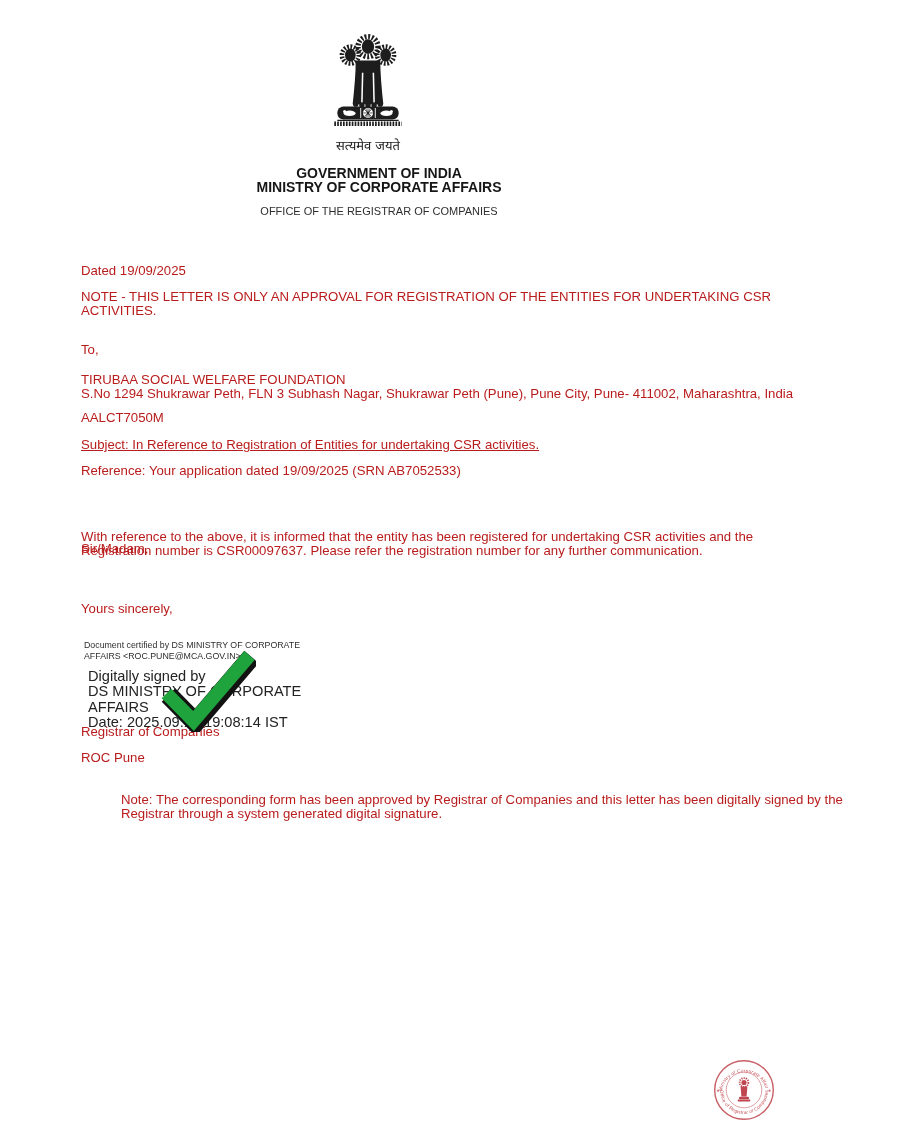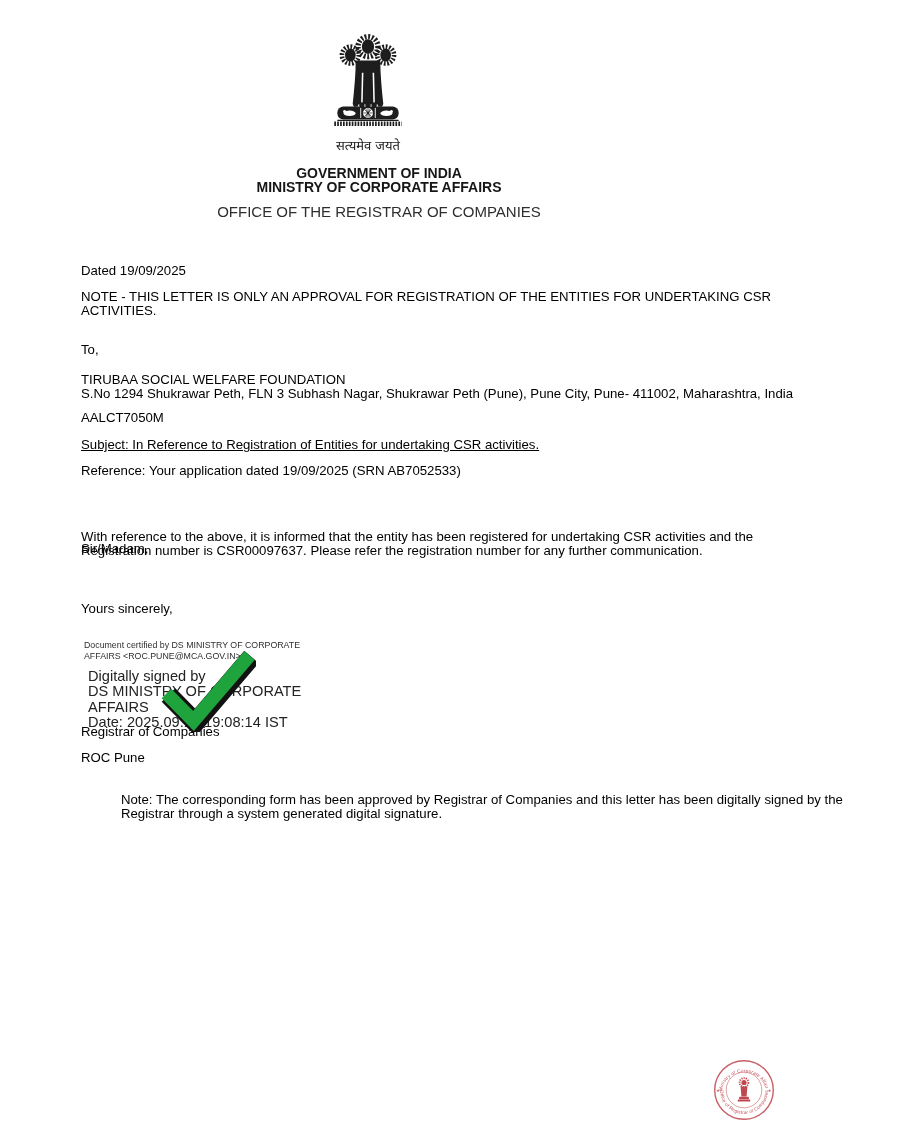--- a/index.html
+++ b/index.html
@@ -3,25 +3,25 @@
 <meta charset="utf-8">
 <style>
   html,body{margin:0;padding:0;background:#ffffff;}
   .page{
     position:relative;width:900px;height:1125px;background:#ffffff;overflow:hidden;
     font-family:"Liberation Sans",sans-serif;color:#1f1f1f;
   }
   .abs{position:absolute;}
   .center-wrap{left:0;width:736px;text-align:center;}
   .hdr-bold{font-weight:bold;font-size:14px;line-height:14px;color:#161616;}
-  .hdr-office{font-size:15px;line-height:15px;color:#2e2e2e;margin-top:10px;}
+  .hdr-office{font-size:11px;line-height:15px;color:#2e2e2e;margin-top:10px;}
   .motto{font-family:"DejaVu Sans","Liberation Sans",sans-serif;font-size:13px;color:#222;}
   .para{
     left:81px;width:782px;font-size:13.2px;line-height:13.7px;
-    white-space:pre-line;color:#000000;
+    white-space:pre-line;color:#b91c1c;
   }
   .cert{
     left:84px;top:640px;width:250px;font-size:8.8px;line-height:10.6px;
     white-space:pre-line;color:#2e2e2e;z-index:1;
   }
   .digital{
     left:88px;top:669px;width:320px;font-size:14.6px;line-height:15.3px;
     white-space:pre-line;color:#232323;z-index:1;
   }
   .check{left:152px;top:642px;z-index:3;}

